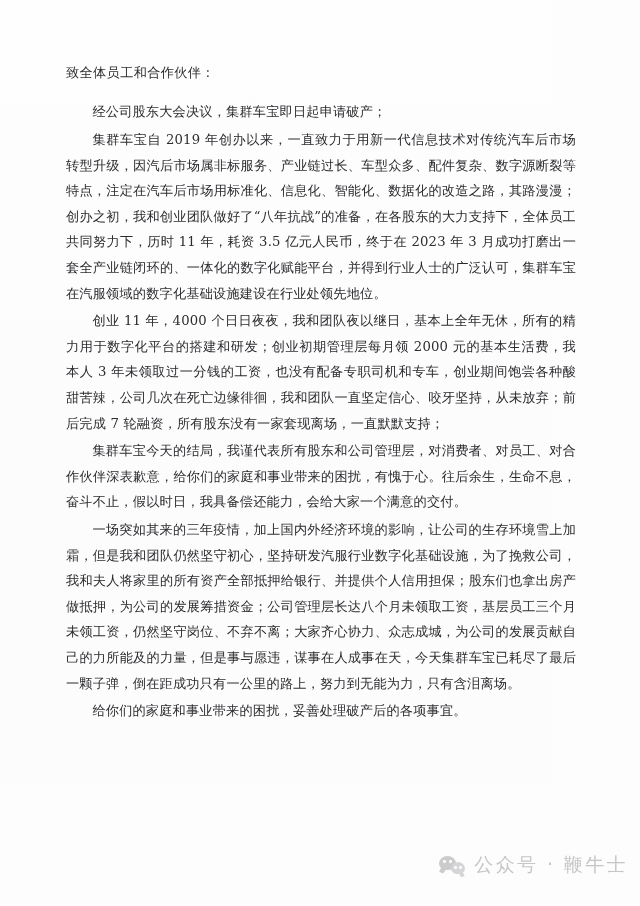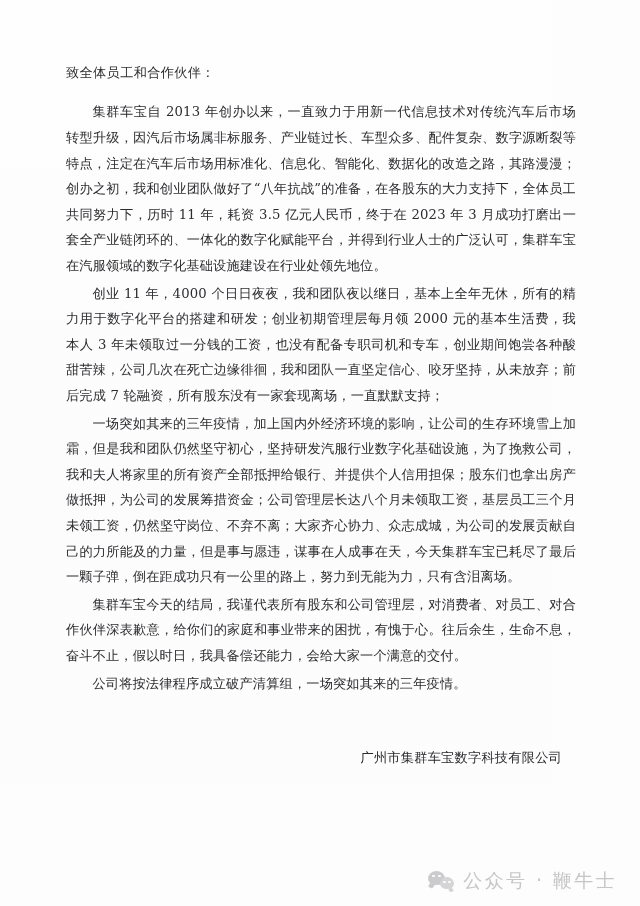--- a/index.html
+++ b/index.html
@@ -73,23 +73,23 @@
   .sign-line.date {
     padding-right: 24px;
   }
   .footer-watermark {
     position: absolute;
     left: 0;
     top: 855px;
     width: 640px;
     height: 51px;
     display: flex;
-    align-items: center;
+    align-items: flex-start;
     justify-content: flex-end;
-    padding-right: 23px;
+    padding-right: 12px;
     box-sizing: border-box;
     gap: 9px;
   }
   .wechat-icon {
     width: 26px;
     height: 22px;
     position: relative;
     flex: 0 0 auto;
     opacity: 0.85;
   }
@@ -155,30 +155,30 @@
 </style>
 </head>
 <body>
 
 <div class="page">
 
   <div class="doc-body">
 
     <div class="salutation">致全体员工和合作伙伴：</div>
 
-    <p class="para">集群车宝自 2013 年创办以来，一直致力于用新一代信息技术对传统汽车后市场转型升级，因汽后市场属非标服务、产业链过长、车型众多、配件复杂、数字源断裂等特点，注定在汽车后市场用标准化、信息化、智能化、数据化的改造之路，其路漫漫；创办之初，我和创业团队做好了“八年抗战”的准备，在各股东的大力支持下，全体员工共同努力下，历时 11 年，耗资 3.5 亿元人民币，终于在 2023 年 3 月成功打磨出一套全产业链闭环的、一体化的数字化赋能平台，并得到行业人士的广泛认可，集群车宝在汽服领域的数字化基础设施建设在行业处领先地位。</p>
+    <p class="para">经公司股东大会决议，集群车宝即日起申请破产；</p>
+    <p class="para">集群车宝自 2019 年创办以来，一直致力于用新一代信息技术对传统汽车后市场转型升级，因汽后市场属非标服务、产业链过长、车型众多、配件复杂、数字源断裂等特点，注定在汽车后市场用标准化、信息化、智能化、数据化的改造之路，其路漫漫；创办之初，我和创业团队做好了“八年抗战”的准备，在各股东的大力支持下，全体员工共同努力下，历时 11 年，耗资 3.5 亿元人民币，终于在 2023 年 3 月成功打磨出一套全产业链闭环的、一体化的数字化赋能平台，并得到行业人士的广泛认可，集群车宝在汽服领域的数字化基础设施建设在行业处领先地位。</p>
     <p class="para">创业 11 年，4000 个日日夜夜，我和团队夜以继日，基本上全年无休，所有的精力用于数字化平台的搭建和研发；创业初期管理层每月领 2000 元的基本生活费，我本人 3 年未领取过一分钱的工资，也没有配备专职司机和专车，创业期间饱尝各种酸甜苦辣，公司几次在死亡边缘徘徊，我和团队一直坚定信心、咬牙坚持，从未放弃；前后完成 7 轮融资，所有股东没有一家套现离场，一直默默支持；</p>
+    <p class="para">集群车宝今天的结局，我谨代表所有股东和公司管理层，对消费者、对员工、对合作伙伴深表歉意，给你们的家庭和事业带来的困扰，有愧于心。往后余生，生命不息，奋斗不止，假以时日，我具备偿还能力，会给大家一个满意的交付。</p>
     <p class="para">一场突如其来的三年疫情，加上国内外经济环境的影响，让公司的生存环境雪上加霜，但是我和团队仍然坚守初心，坚持研发汽服行业数字化基础设施，为了挽救公司，我和夫人将家里的所有资产全部抵押给银行、并提供个人信用担保；股东们也拿出房产做抵押，为公司的发展筹措资金；公司管理层长达八个月未领取工资，基层员工三个月未领工资，仍然坚守岗位、不弃不离；大家齐心协力、众志成城，为公司的发展贡献自己的力所能及的力量，但是事与愿违，谋事在人成事在天，今天集群车宝已耗尽了最后一颗子弹，倒在距成功只有一公里的路上，努力到无能为力，只有含泪离场。</p>
-    <p class="para">集群车宝今天的结局，我谨代表所有股东和公司管理层，对消费者、对员工、对合作伙伴深表歉意，给你们的家庭和事业带来的困扰，有愧于心。往后余生，生命不息，奋斗不止，假以时日，我具备偿还能力，会给大家一个满意的交付。</p>
-    <p class="para tight">公司将按法律程序成立破产清算组，一场突如其来的三年疫情。</p>
+    <p class="para tight">给你们的家庭和事业带来的困扰，妥善处理破产后的各项事宜。</p>
 
   </div>
 
   <div class="sign-block">
-    <div class="sign-line company">广州市集群车宝数字科技有限公司</div>
   </div>
 
   <div class="footer-watermark">
     <span class="wechat-icon">
       <span class="bubble-a"></span>
       <span class="bubble-b"></span>
       <span class="dot d1"></span>
       <span class="dot d2"></span>
       <span class="dot d3"></span>
       <span class="dot d4"></span>

